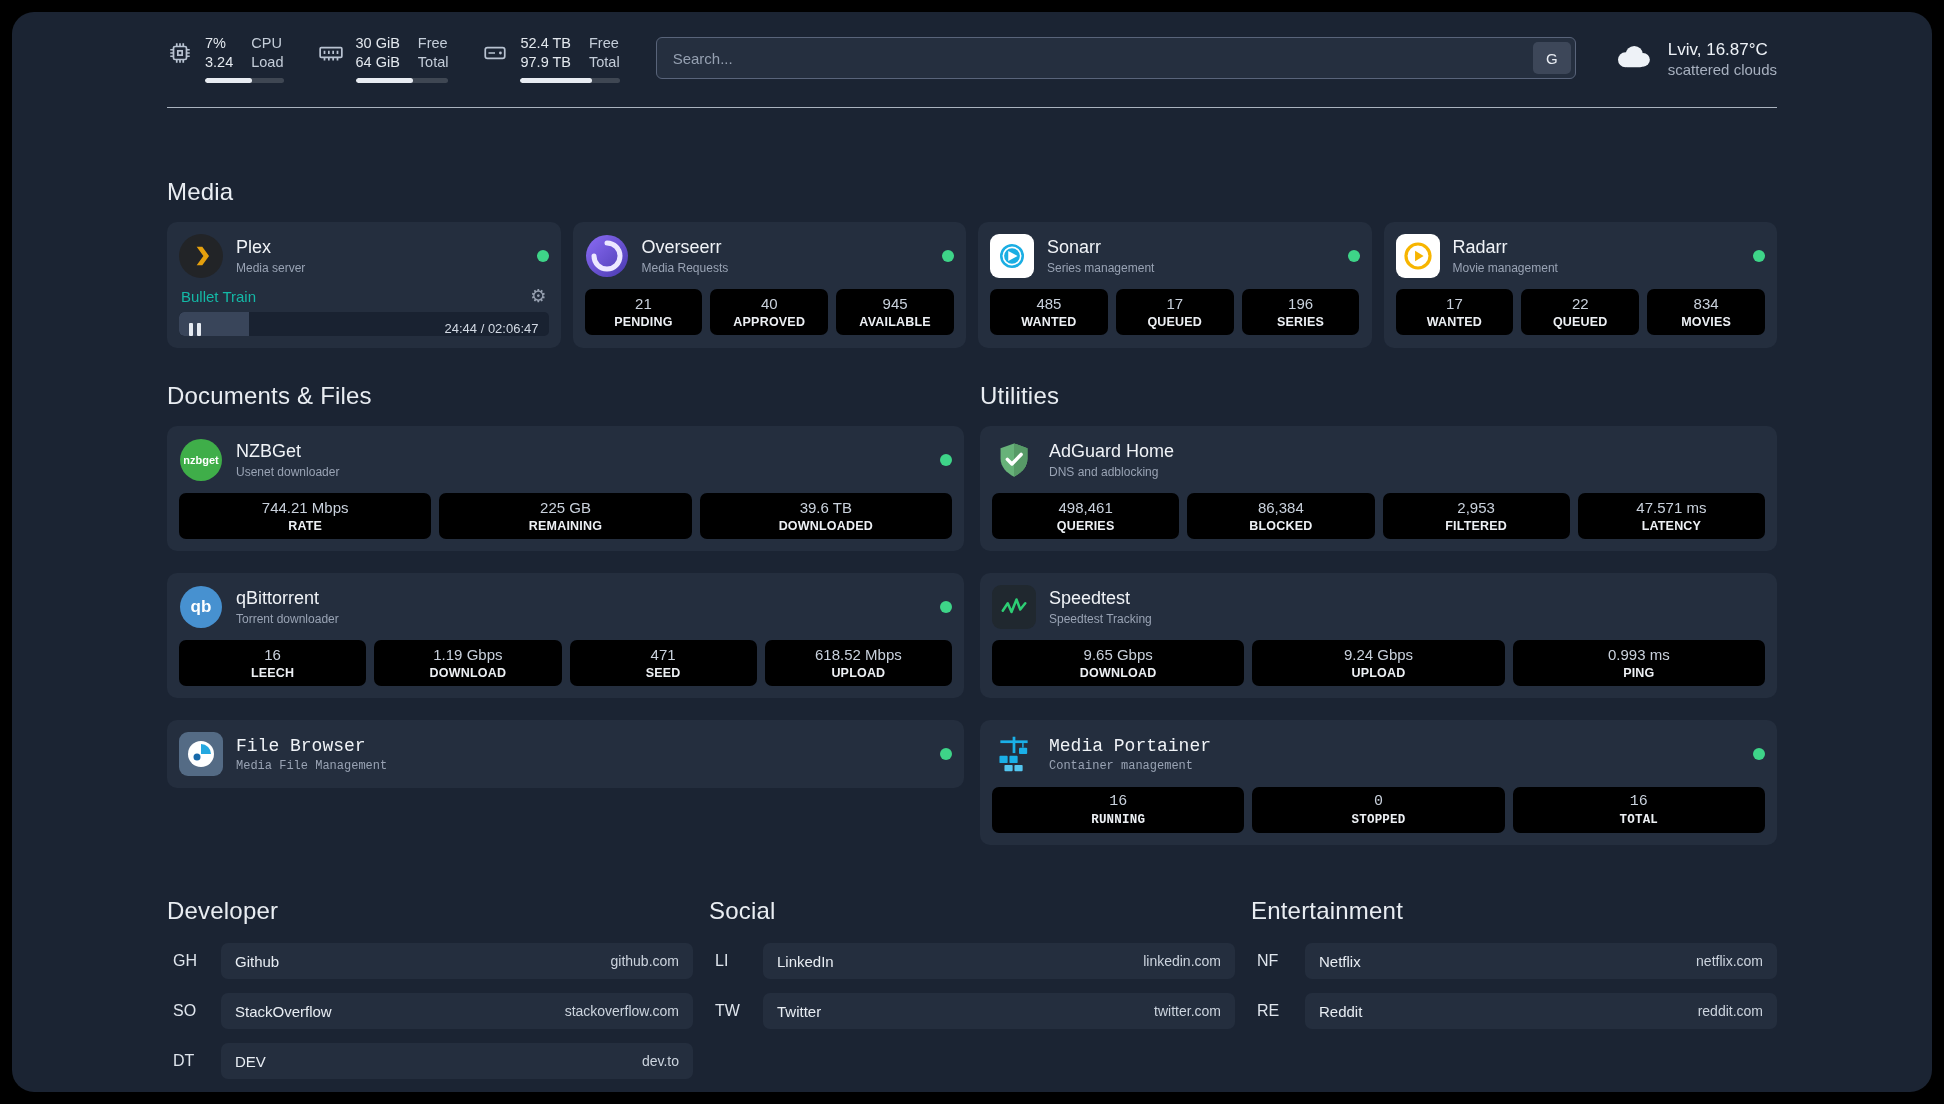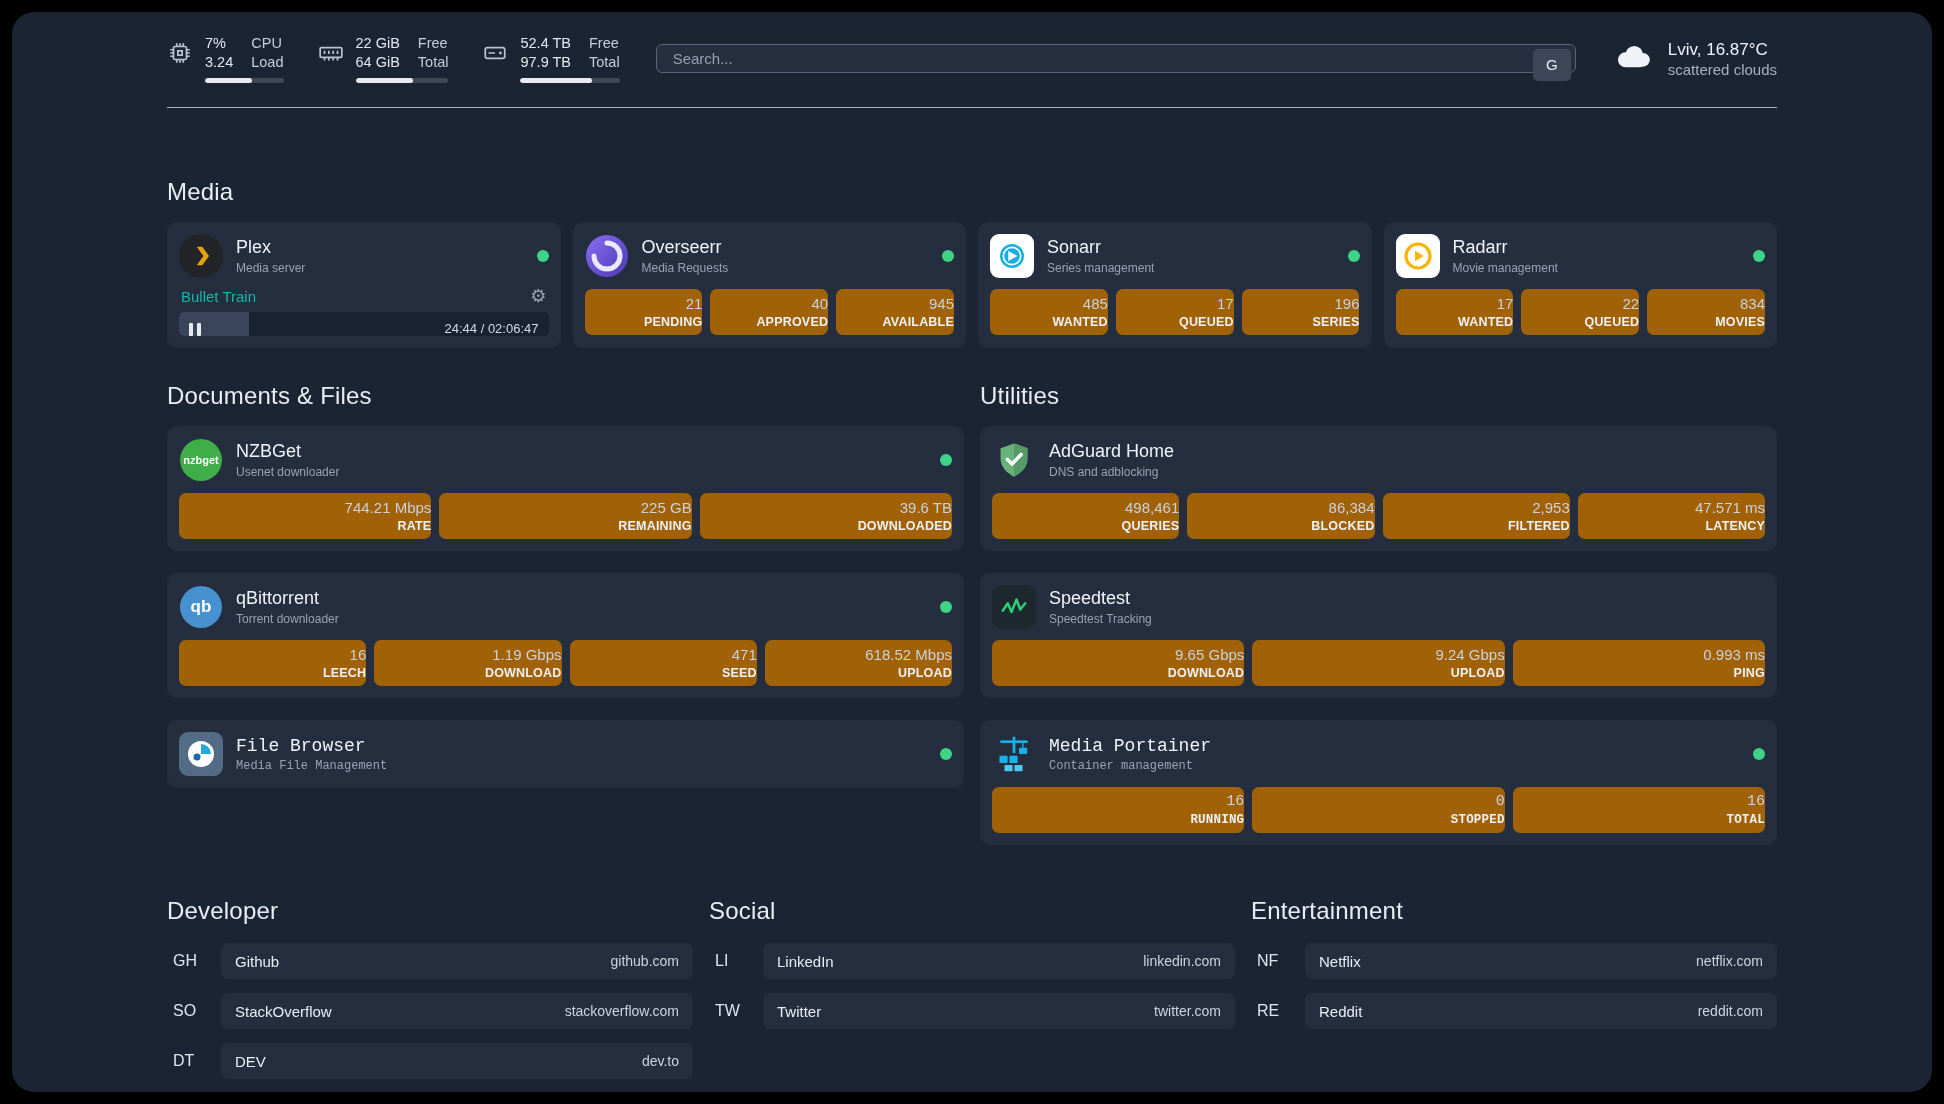--- a/index.html
+++ b/index.html
@@ -18,21 +18,21 @@
   .w-body { display: flex; flex-direction: column; }
   .w-cols { display: flex; gap: 18px; }
   .w-col { display: flex; flex-direction: column; line-height: 1.3; }
   .w-col span { font-size: 14.5px; color: #e3e8ee; white-space: nowrap; }
   .w-col.dim span { color: #c4cdd9; }
   .w-track { height: 5px; background: rgba(255,255,255,0.16); border-radius: 3px; margin-top: 6px; overflow: hidden; }
   .w-fill { height: 100%; background: #e8ecf2; border-radius: 3px; }
 
   .search { flex: 1; margin: 0 36px; position: relative; }
   .search input {
-    width: 100%; height: 29px; background: #252f3f; border: 1px solid #59647a;
+    width: 100%; height: 42px; background: #252f3f; border: 1px solid #59647a;
     border-radius: 6px; color: #3b82f6; padding: 0 58px 0 16px; font-size: 15px;
     font-family: "Liberation Sans", sans-serif; outline: none;
   }
   .search input::placeholder { color: #95a0b1; }
   .g-btn {
     position: absolute; right: 5px; top: 5px; width: 38px; height: 32px; background: #3d4759;
     border-radius: 5px; color: #e9edf3; display: flex; align-items: center; justify-content: center;
     font-size: 15px; cursor: pointer;
   }
   .weather { display: flex; align-items: center; gap: 14px; }
@@ -50,22 +50,22 @@
   .app-header { display: flex; align-items: center; gap: 13px; min-height: 44px; }
   .app-icon { width: 44px; height: 44px; flex: none; display: flex; align-items: center; justify-content: center; }
   .app-icon.circle { border-radius: 50%; }
   .app-icon.sq { border-radius: 9px; }
   .app-meta { min-width: 0; }
   .app-name { font-size: 18px; font-weight: 500; color: #f0f3f7; white-space: nowrap; }
   .app-sub { font-size: 12px; color: #99a3b4; margin-top: 3px; white-space: nowrap; }
   .dot { width: 12px; height: 12px; border-radius: 50%; background: #3ed488; margin-left: auto; flex: none; }
 
   .stats-row { display: flex; gap: 8px; margin-top: 11px; }
-  .stat { flex: 1; min-width: 0; background: #a16207; border-radius: 7px; height: 46px;
-          display: flex; flex-direction: column; align-items: flex-end; justify-content: center; gap: 3px; }
+  .stat { flex: 1; min-width: 0; background: #000000; border-radius: 7px; height: 46px;
+          display: flex; flex-direction: column; align-items: center; justify-content: center; gap: 3px; }
   .stat-value { font-size: 15px; color: #c9d1dc; white-space: nowrap; }
   .stat-label { font-size: 12.5px; font-weight: 700; color: #edf0f4; letter-spacing: 0.2px; white-space: nowrap; }
 
   
   .player { margin-top: 9px; }
   .player-top { display: flex; align-items: center; justify-content: space-between; padding: 0 2px; }
   .player-title { font-size: 15px; color: #14b8a6; }
   .gear { font-size: 18px; color: #97a1b1; line-height: 1; cursor: pointer; }
   .player-bar { margin-top: 7px; position: relative; height: 24px; background: #192231; border-radius: 5px;
                 display: flex; align-items: flex-end; overflow: hidden; }
@@ -129,21 +129,21 @@
       <div class="widget">
         <span class="w-icon">
           <svg width="26" height="26" viewBox="0 0 24 24" fill="none" stroke="#b9c3d2" stroke-width="1.6">
             <rect x="2" y="7" width="20" height="9" rx="1"></rect>
             <path d="M6 16v3M10 16v3M14 16v3M18 16v3M6 10v3M10 10v3M14 10v3M18 10v3"></path>
           </svg>
         </span>
         <div class="w-body">
           <div class="w-cols">
             <div class="w-col">
-              <span>22 GiB</span>
+              <span>30 GiB</span>
               <span>64 GiB</span>
             </div>
             <div class="w-col dim">
               <span>Free</span>
               <span>Total</span>
             </div>
           </div>
           <div class="w-track">
             <div class="w-fill" style="width: 62%;"></div>
           </div>

